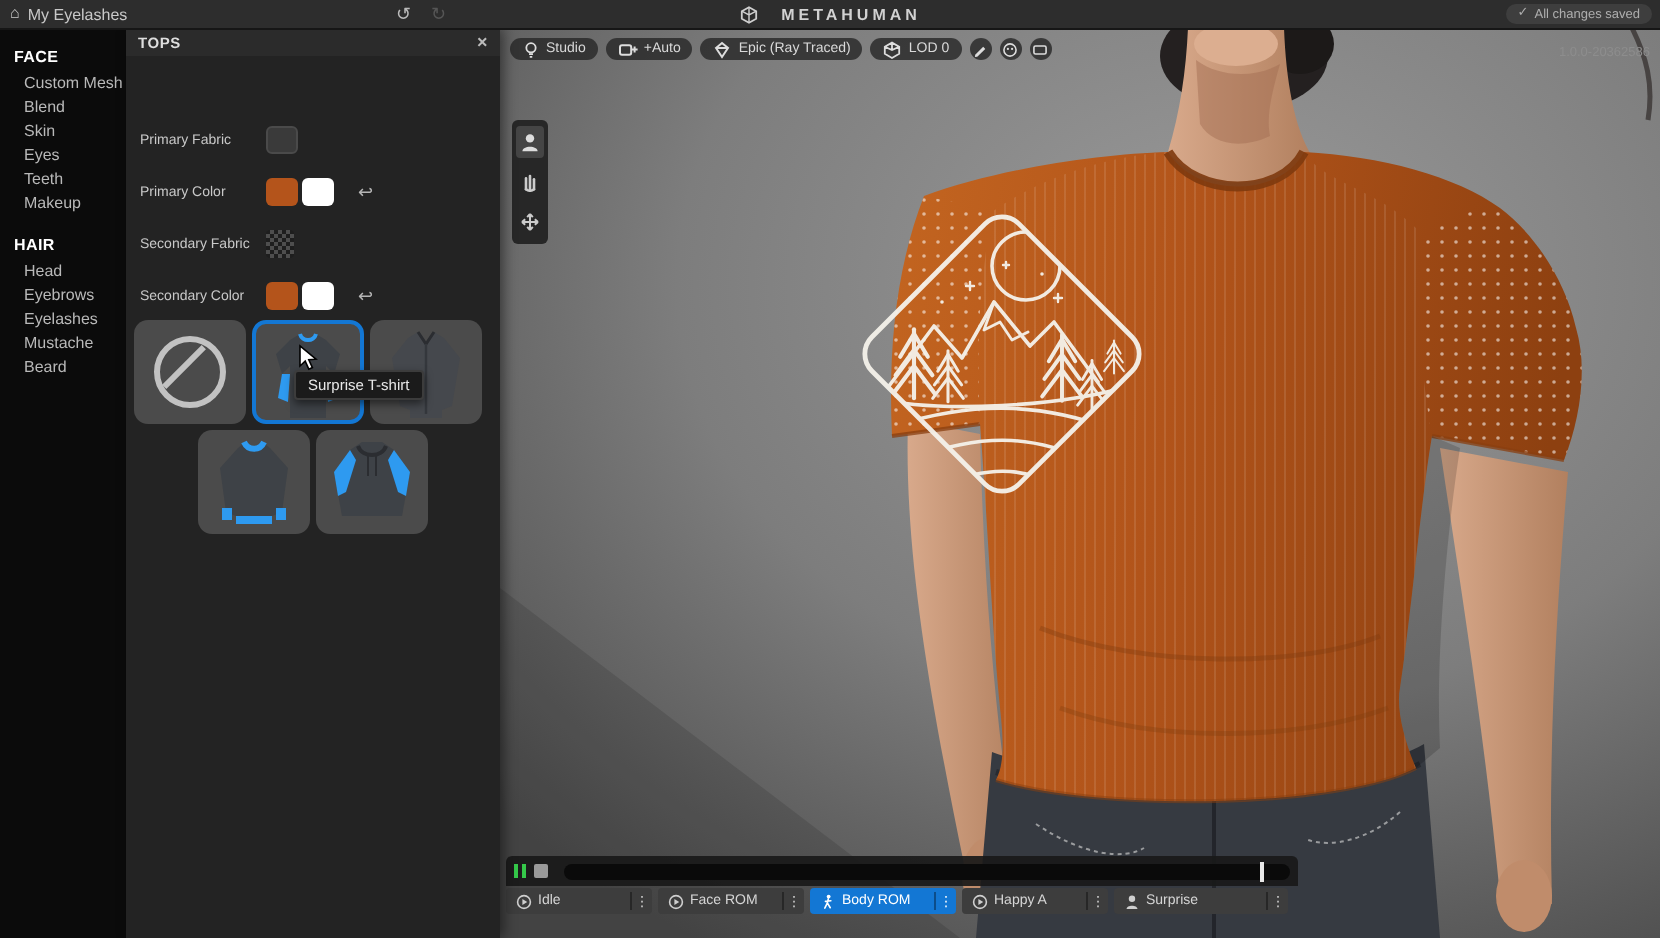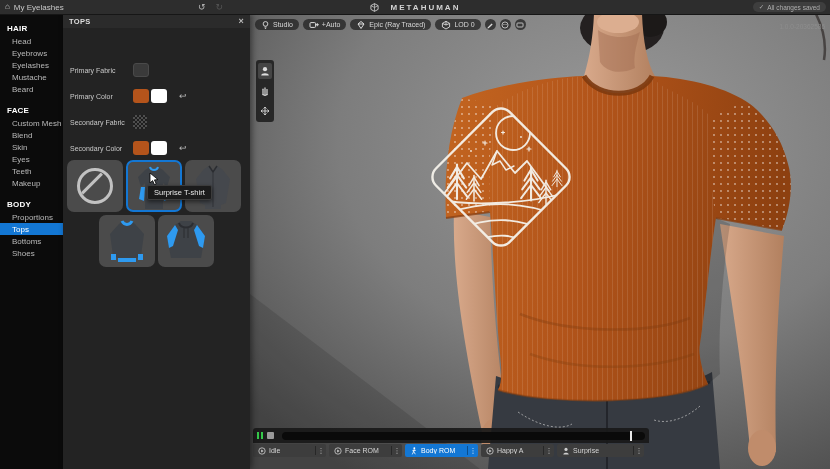--- a/index.html
+++ b/index.html
@@ -100,42 +100,35 @@
       <span class="logo-text">METAHUMAN</span>
     </div>
     <div class="save-badge">
       <span class="gi">✓</span>
       <span>All changes saved</span>
     </div>
   </div>
 
   <div class="sidebar">
     <div class="side-section">
-      <div class="side-title">HAIR</div>
-      <div class="side-item">Head</div>
-      <div class="side-item">Eyebrows</div>
-      <div class="side-item">Eyelashes</div>
-      <div class="side-item">Mustache</div>
-      <div class="side-item">Beard</div>
-    </div>
-    <div class="side-section">
       <div class="side-title">FACE</div>
       <div class="side-item">Custom Mesh</div>
       <div class="side-item">Blend</div>
       <div class="side-item">Skin</div>
       <div class="side-item">Eyes</div>
       <div class="side-item">Teeth</div>
       <div class="side-item">Makeup</div>
     </div>
     <div class="side-section">
-      <div class="side-title">BODY</div>
-      <div class="side-item">Proportions</div>
-      <div class="side-item selected" style="background: rgb(19, 119, 212);">Tops</div>
-      <div class="side-item">Bottoms</div>
-      <div class="side-item">Shoes</div>
+      <div class="side-title">HAIR</div>
+      <div class="side-item">Head</div>
+      <div class="side-item">Eyebrows</div>
+      <div class="side-item">Eyelashes</div>
+      <div class="side-item">Mustache</div>
+      <div class="side-item">Beard</div>
     </div>
   </div>
 
   <div class="panel">
     <div class="panel-header">
       <span>TOPS</span>
       <span class="panel-close">×</span>
     </div>
 
     <div class="prow" style="top:48px;">

